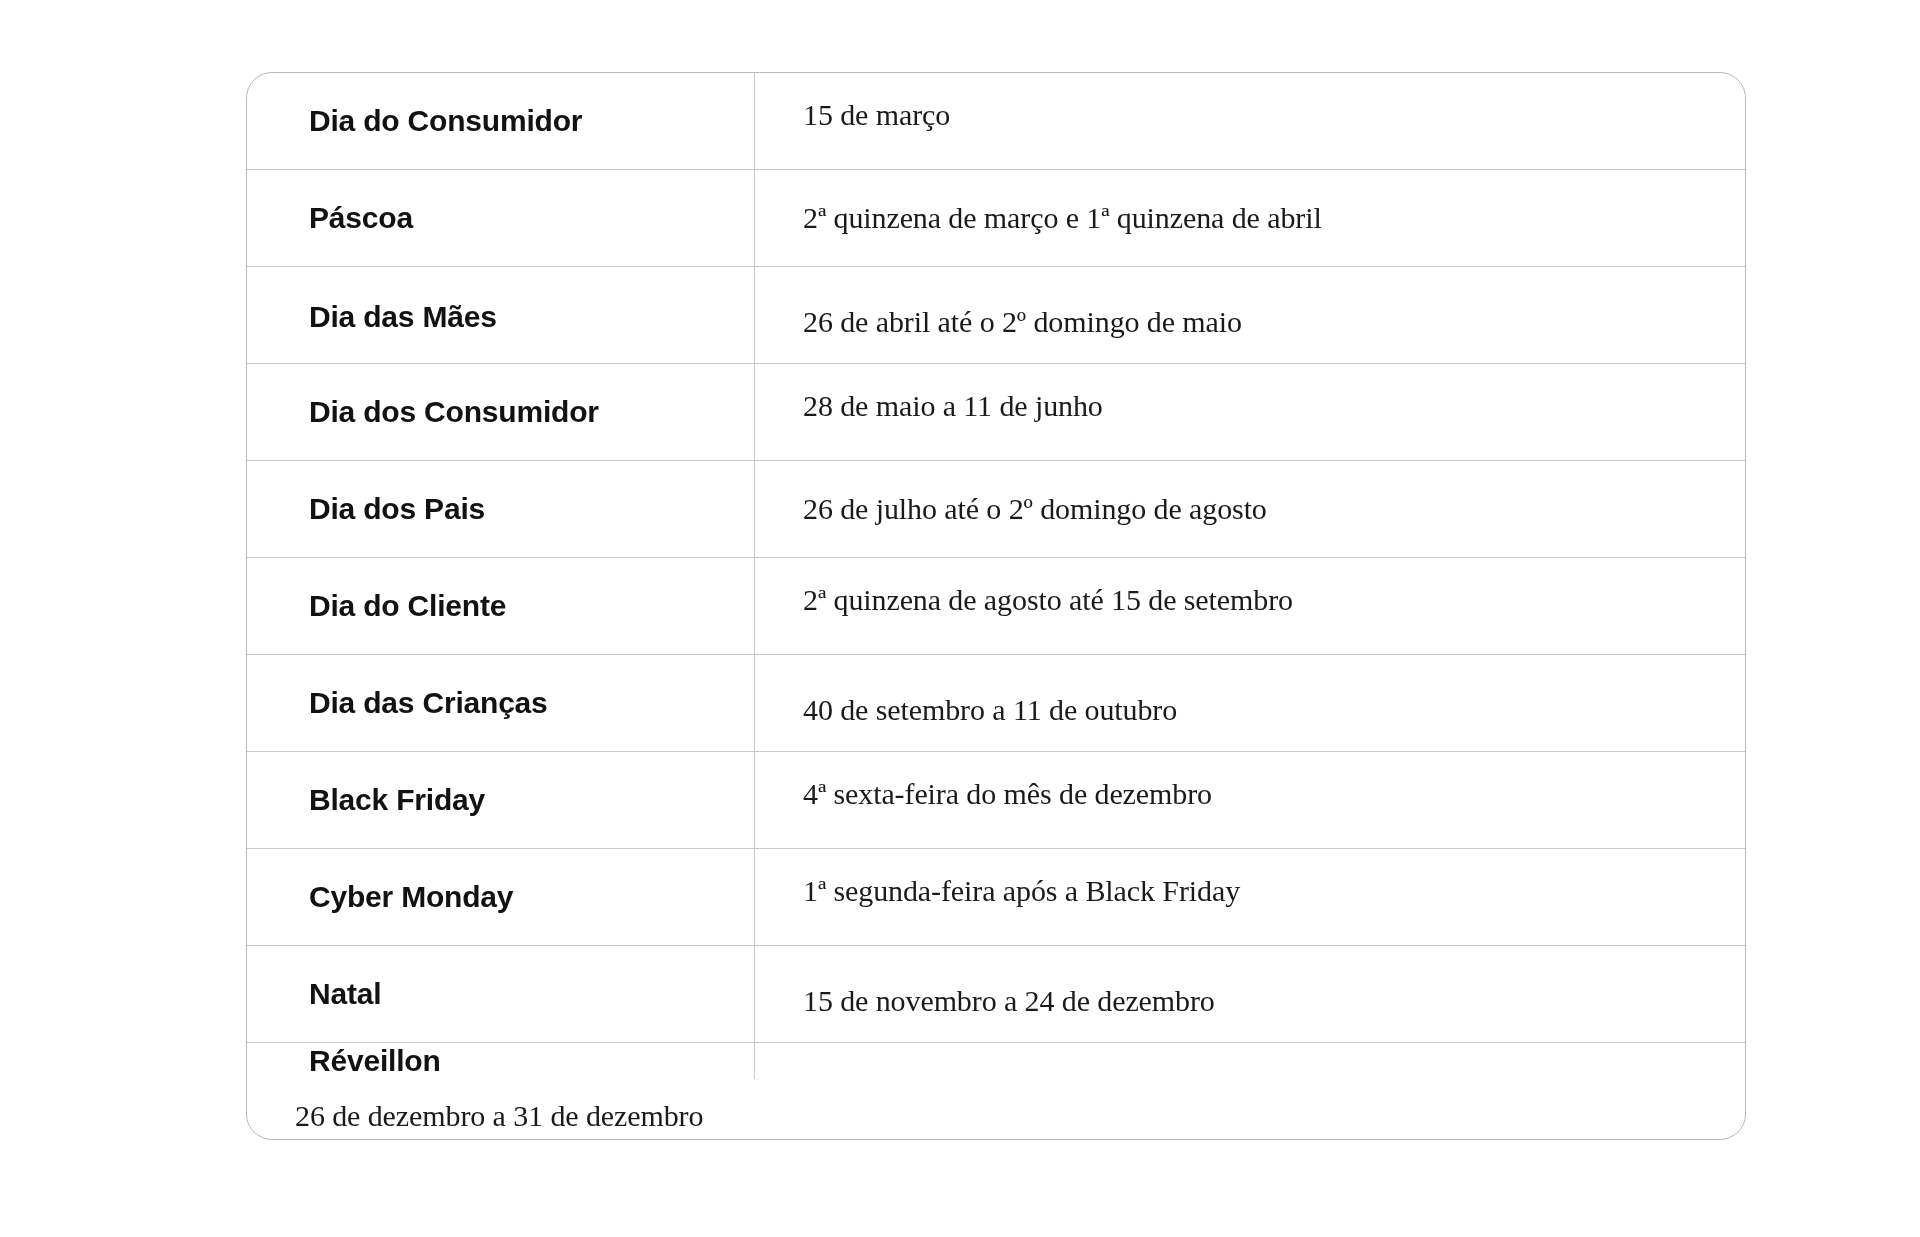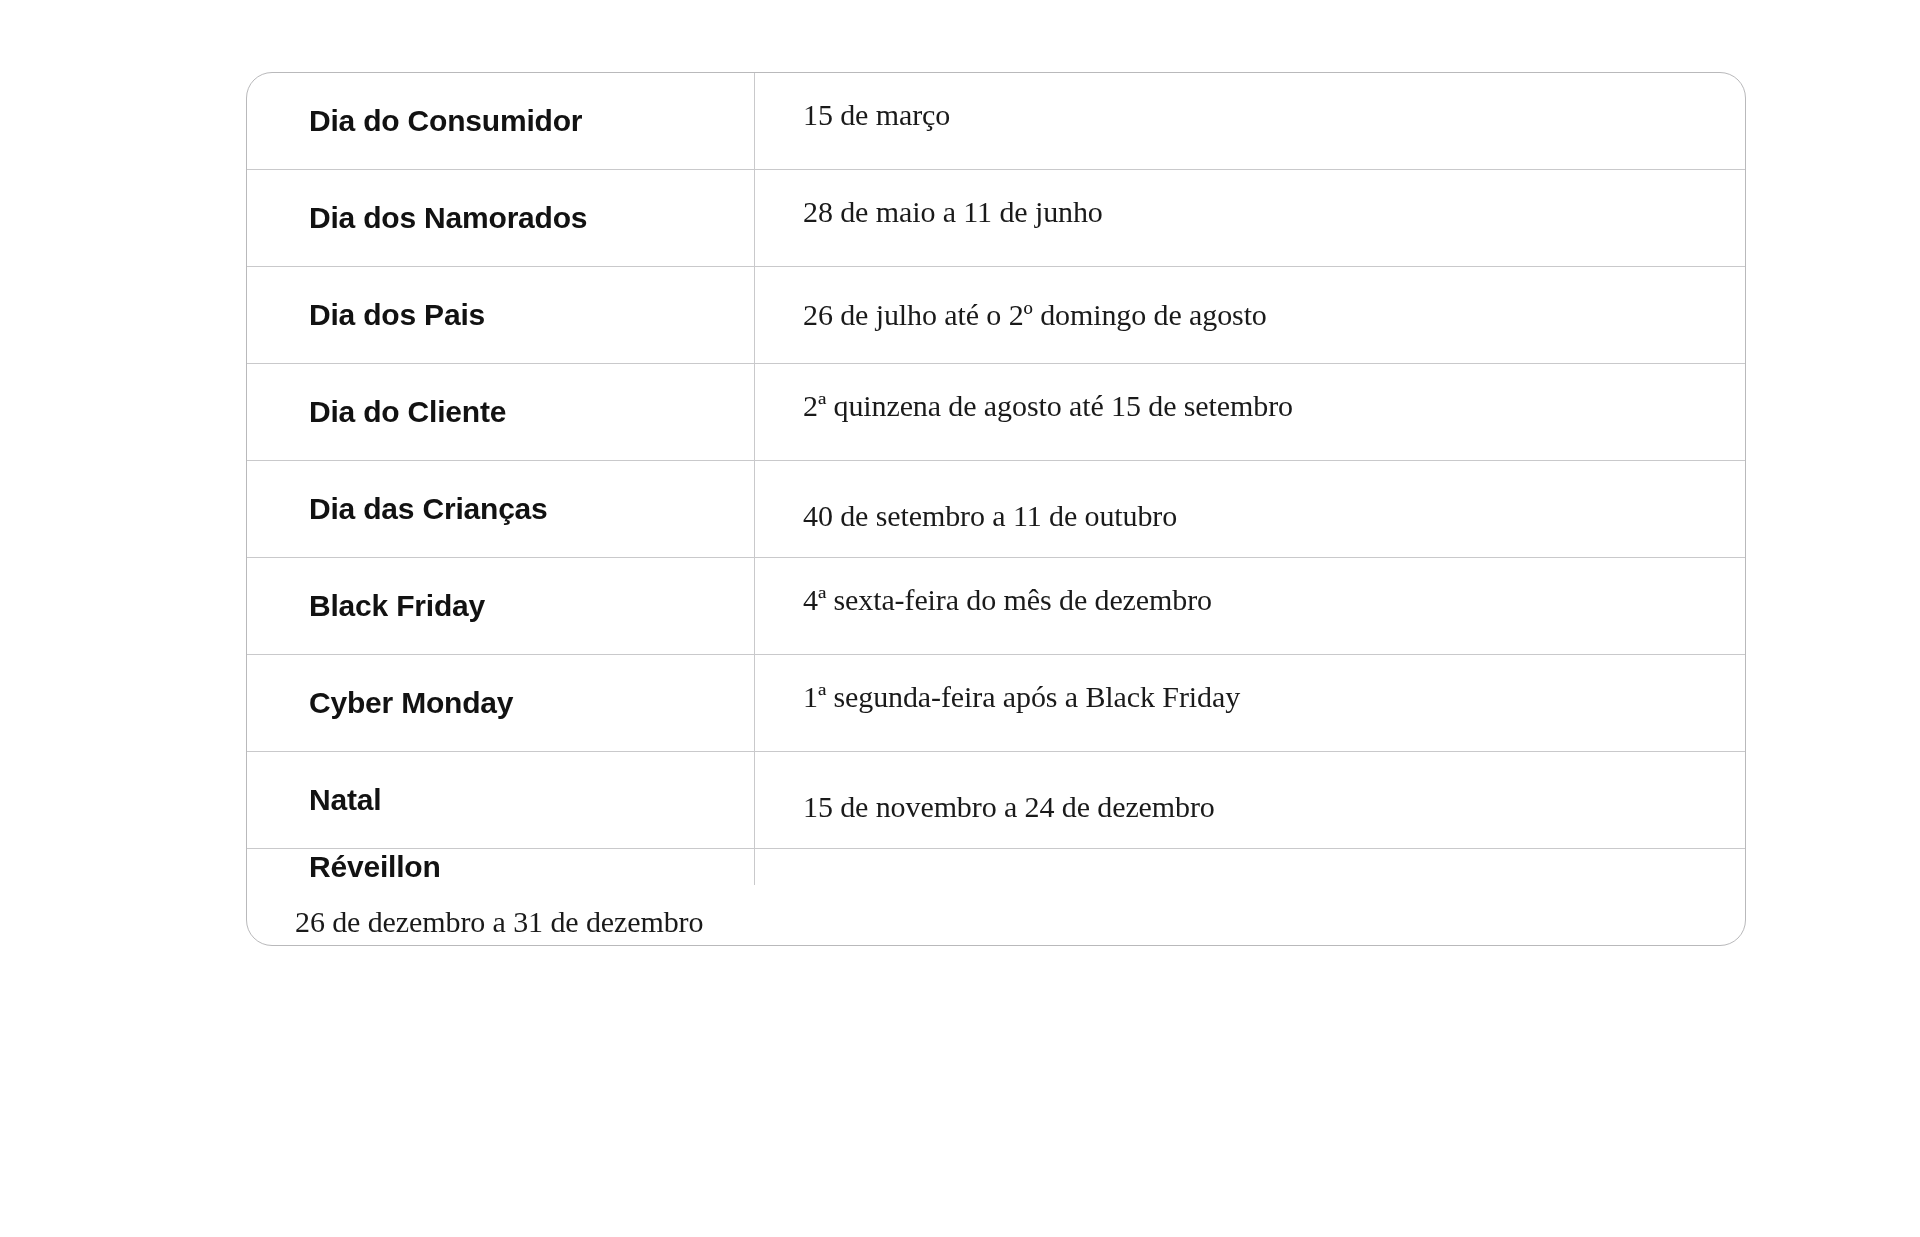--- a/index.html
+++ b/index.html
@@ -88,25 +88,41 @@
 
     <div class="row shift-up">
       <div class="cell-name">
         <span>Dia do Consumidor</span>
       </div>
       <div class="cell-desc">
         <span>15 de março</span>
       </div>
     </div>
 
+    <div class="row">
+      <div class="cell-name">
+        <span>Páscoa</span>
+      </div>
+      <div class="cell-desc">
+        <span>2ª quinzena de março e 1ª quinzena de abril</span>
+      </div>
+    </div>
 
+    <div class="row shift-down name-shift">
+      <div class="cell-name">
+        <span>Dia das Mães</span>
+      </div>
+      <div class="cell-desc">
+        <span>26 de abril até o 2º domingo de maio</span>
+      </div>
+    </div>
 
     <div class="row shift-up">
       <div class="cell-name">
-        <span>Dia dos Namorados</span>
+        <span>Dia dos Consumidor</span>
       </div>
       <div class="cell-desc">
         <span>28 de maio a 11 de junho</span>
       </div>
     </div>
 
     <div class="row">
       <div class="cell-name">
         <span>Dia dos Pais</span>
       </div>

